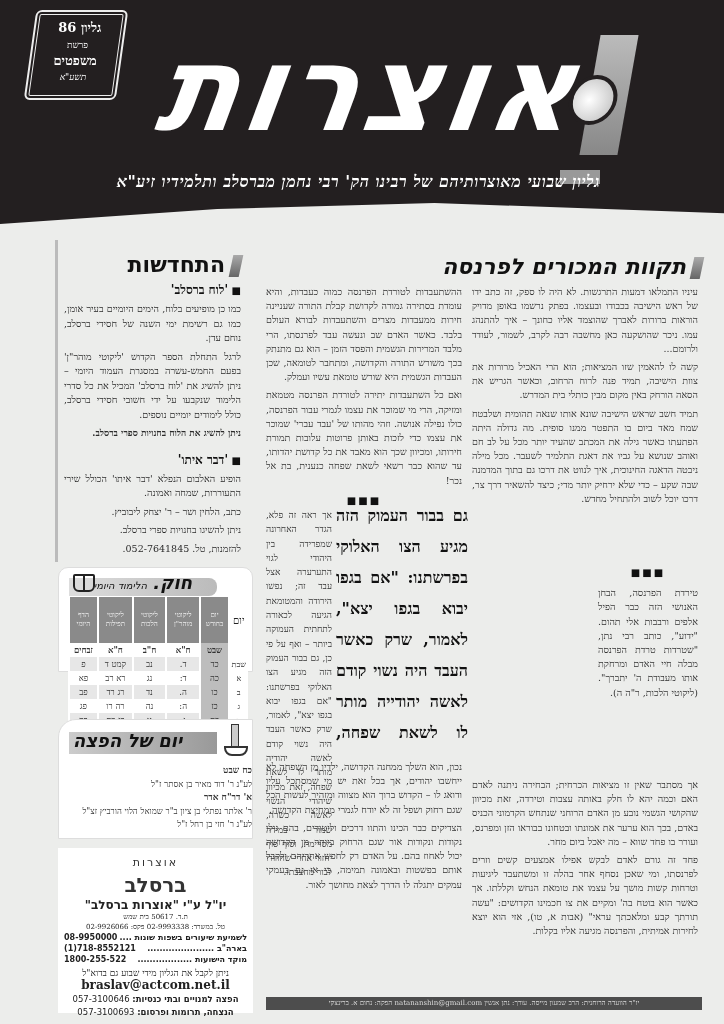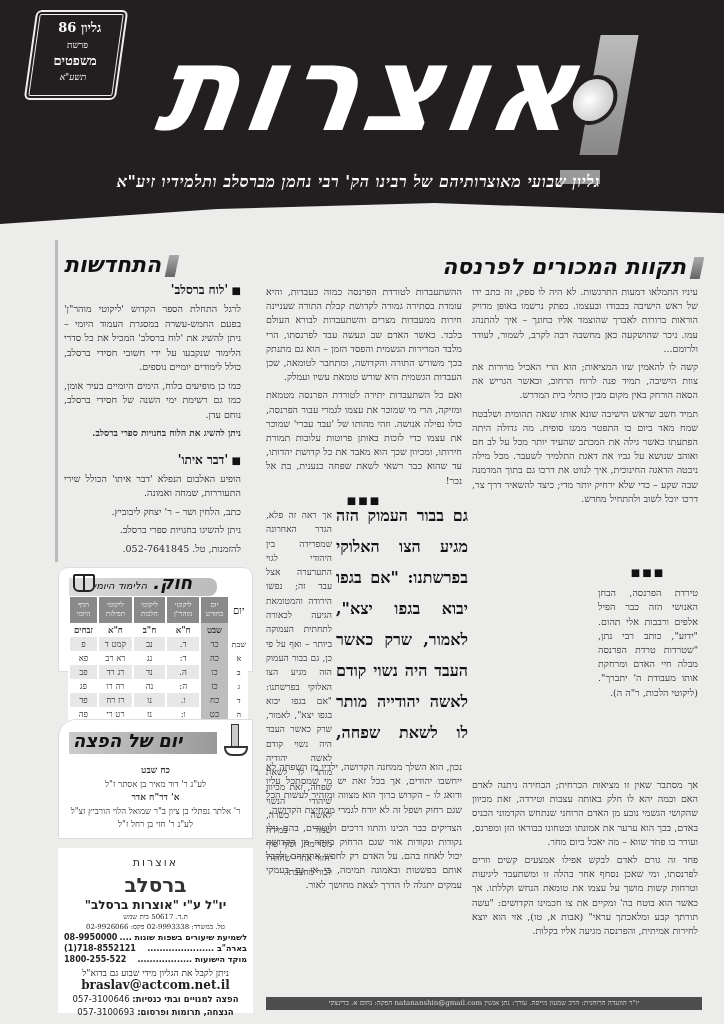--- a/index.html
+++ b/index.html
@@ -30,33 +30,33 @@
 .news-p{font-size:9.5px;line-height:14.5px;text-align:justify;margin-bottom:4px}
 .bold-line{font-weight:bold;font-size:9px}
 .chok{position:absolute;left:58px;top:567px;width:195px;height:105px;background:#fff;border-radius:10px 10px 0 0;border:1px solid #ddd}
 .chok-head{height:32px;position:relative}
 .chok-title{position:absolute;right:60px;top:4px;font-family:"DejaVu Sans",sans-serif;font-size:18px;font-weight:bold;font-style:italic;color:#111}
 .chok-title small{font-size:10px;font-weight:normal}
 .chok-bar{position:absolute;right:35px;left:10px;top:10px;height:18px;background:linear-gradient(90deg,#ddd,#bbb);z-index:0;border-radius:0 8px 8px 0}
 .book-icon{position:absolute;left:14px;top:6px;width:22px;height:18px;border:2px solid #222;border-radius:2px 2px 6px 6px}
 .book-icon::after{content:"";position:absolute;left:8px;top:-2px;width:2px;height:18px;background:#222}
 table.chok-t{position:absolute;left:68px;top:597px;width:180px;border-collapse:collapse;font-size:8.5px;text-align:center;color:#333}
-table.chok-t th{background:#8a8a8a;color:#eee;font-weight:normal;font-size:7px;line-height:9px;padding:4px 1px;border-left:2px solid #fff}
+table.chok-t th{background:#8a8a8a;color:#eee;font-weight:normal;font-size:7px;line-height:9px;padding:14px 1px;border-left:2px solid #fff}
 table.chok-t th.yom{background:none;color:#222;font-size:10px}
 table.chok-t td{padding:1px 2px;height:14px;border-left:2px solid #fff}
 table.chok-t tr:nth-child(odd) td{background:#e7e7e7}
 table.chok-t td.yomcell{background:none!important;font-size:8px}
 table.chok-t td.heb{background:#bdbdbd!important}
 .hilula{position:absolute;left:58px;top:719px;width:195px;height:120px;background:#fff;border-radius:18px 0 0 0;border:1px solid #ddd}
 .hil-bar{position:absolute;left:10px;right:35px;top:12px;height:22px;background:linear-gradient(90deg,#ccc,#999)}
 .hil-title{position:absolute;left:14px;top:10px;font-family:"DejaVu Sans",sans-serif;font-size:18px;font-weight:bold;font-style:italic;color:#111;z-index:2}
 .candle-icon{position:absolute;right:10px;top:4px;width:16px;height:32px}
 .candle-icon::before{content:"";position:absolute;left:5px;top:0;width:6px;height:22px;background:#ccc;border:1px solid #333}
 .candle-icon::after{content:"";position:absolute;left:-2px;top:22px;width:20px;height:6px;border:2px solid #333;border-radius:0 0 8px 8px}
-.hil-text{position:absolute;top:44px;left:0;right:0;text-align:center;font-size:8.5px;line-height:13.5px;color:#333}
+.hil-text{position:absolute;top:44px;left:0;right:0;font-size:8.5px;line-height:13.5px;color:#333}
 .hil-text b{font-size:9px}
 .promo{position:absolute;left:58px;top:848px;width:195px;height:165px;background:#fff;text-align:center;color:#222}
 .promo-logo{font-family:"DejaVu Sans",sans-serif;font-weight:bold;font-size:20px;line-height:22px;margin-top:4px;color:#333}
 .promo-logo small{display:block;font-size:11px;font-weight:normal;letter-spacing:2px}
 .promo-name{font-family:"DejaVu Sans",sans-serif;font-weight:bold;font-size:12px;margin-top:2px}
 .promo-small{font-size:7px;line-height:10px}
 .promo-line{font-family:"DejaVu Sans",sans-serif;font-weight:bold;font-size:8px;line-height:11px;text-align:right;padding:0 6px;display:flex;justify-content:space-between}
 .promo-line span:last-child{direction:ltr}
 .promo-note{font-size:9px;margin-top:3px}
 .promo-email{font-size:12px;font-weight:bold;direction:ltr}
@@ -112,26 +112,26 @@
 </div>
 <div class="col" style="left:266px;top:760px;width:196px;">
   <p>נכון, הוא השלך ממחנה הקדושה, ילדיו מן השפחה לא ייחשבו יהודים, אך בכל זאת יש מי שמסתכל עליו ודואג לו – הקדוש ברוך הוא מצווה ומזהיר לעשות הכל שגם רחוק ושפל זה לא יודח לגמרי ממחיצת הקדושה.</p>
   <p>הצדיקים כבר הכינו והתוו דרכים וליטודים, בהם גילו נקודות ונקודות אור שגם הרחוק ביותר מן הקדושה יכול לאחוז בהם. על האדם רק לחפש אחריהם ולקבל אותם בפשטות ובאמונה תמימה, כי אז גם בעמקי עמקים יתגלה לו הדרך לצאת מחושך לאור.</p>
 </div>
 
 <div class="pull" style="width:132px;left:336px;font-size:16px;line-height:31px;overflow:hidden;height:252px">גם בבור העמוק הזה מגיע הצו האלוקי בפרשתנו: "אם בגפו יבוא בגפו יצא", לאמור, שרק כאשר העבד היה נשוי קודם לאשה יהודייה מותר לו לשאת שפחה, זאת מכיוון שיהודי הנשוי לאשה כשרה, שמור במידה מסויימת, וסוף סוף יחזור אחרי שחרורו לבור מחצבתו</div>
 
 <div class="news-box">
   <div style="padding-right:10px;padding-left:6px">
-    <div style="font-family:'DejaVu Sans',sans-serif;font-weight:bold;font-style:italic;font-size:22px;color:#111;margin-top:12px;text-align:left">
+    <div style="font-family:'DejaVu Sans',sans-serif;font-weight:bold;font-size:22px;color:#111;margin-top:12px;text-align:right">
       <span class="head-icon"></span><span>התחדשות</span>
     </div>
     <div class="news-sub">'לוח ברסלב'</div>
+    <div class="news-p">כמו כן מופיעים בלוח, הימים היומיים בעיר אומן, כמו גם רשימת ימי השנה של חסידי ברסלב, נוחם עדן.</div>
     <div class="news-p">לרגל התחלת הספר הקדוש 'ליקוטי מוהר"ן' בפעם החמש-עשרה במסגרת העמוד היומי – ניתן להשיג את 'לוח ברסלב' המכיל את כל סדרי הלימוד שנקבעו על ידי חשובי חסידי ברסלב, כולל לימודים יומיים נוספים.</div>
-    <div class="news-p">כמו כן מופיעים בלוח, הימים היומיים בעיר אומן, כמו גם רשימת ימי השנה של חסידי ברסלב, נוחם עדן.</div>
     <div class="news-p bold-line">ניתן להשיג את הלוח בחנויות ספרי ברסלב.</div>
     <div class="news-sub" style="margin-top:12px">'דבר איתו'</div>
     <div class="news-p">הופיע האלבום הנפלא 'דבר איתו' הכולל שירי התעוררות, שמחה ואמונה.</div>
     <div class="news-p">כתב, הלחין ושר – ר' יצחק ליבוביץ.</div>
     <div class="news-p">ניתן להשיגו בחנויות ספרי ברסלב.</div>
     <div class="news-p">להזמנות, טל. 052-7641845.</div>
   </div>
 </div>
 
 <div class="chok">

